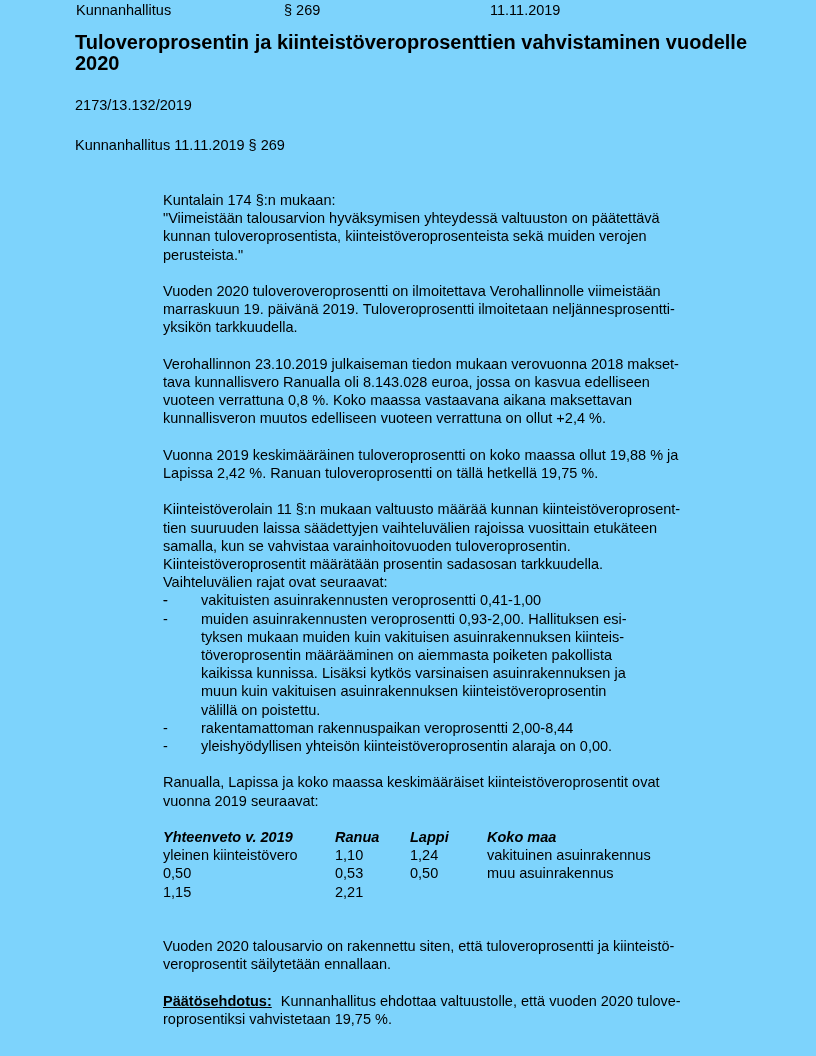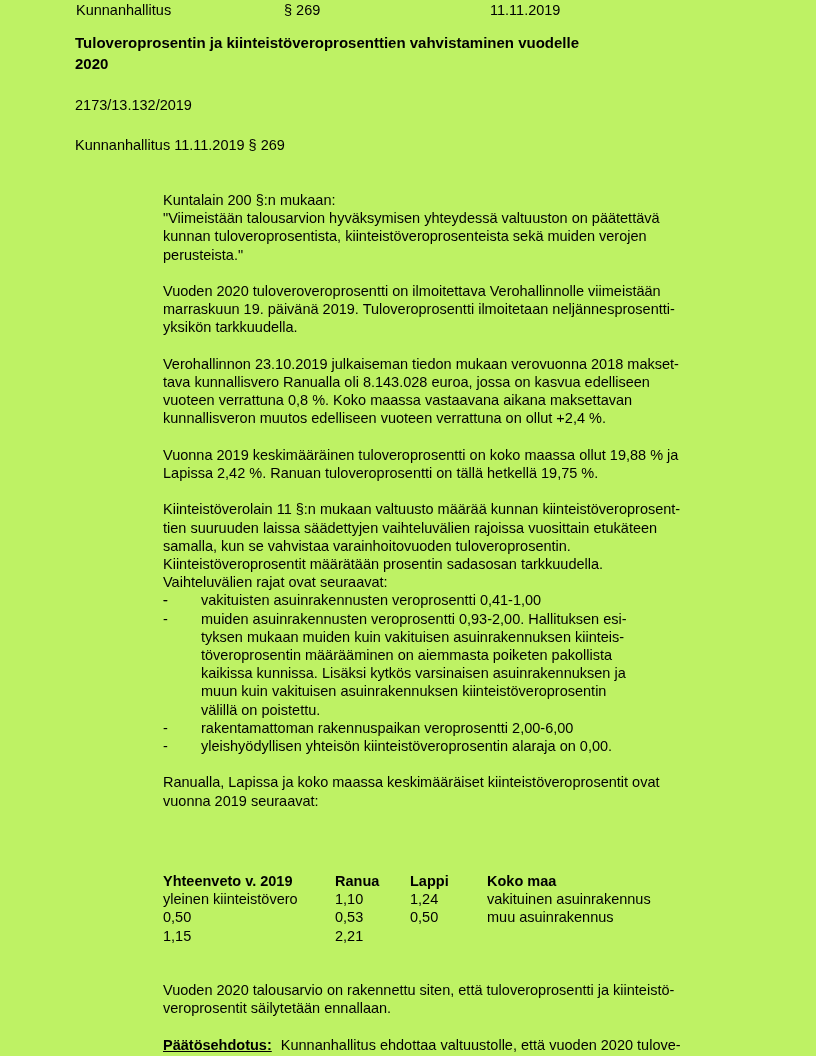--- a/index.html
+++ b/index.html
@@ -4,40 +4,40 @@
 <style>
   html, body {
     margin: 0;
     padding: 0;
     background: #ffffff;
   }
   .page {
     position: relative;
     width: 816px;
     height: 1056px;
-    background: #bef264;
+    background: #7dd3fc;
     color: #000000;
     font-family: "Liberation Sans", "DejaVu Sans", sans-serif;
     font-size: 14.5px;
     line-height: 18.2px;
     overflow: hidden;
   }
   .abs { position: absolute; }
   .pre { white-space: pre-line; }
 
   
   .hdr-committee { left: 76px;  top: 1px; }
   .hdr-section   { left: 284px; top: 1px; }
   .hdr-date      { left: 490px; top: 1px; }
 
   .doc-title {
     left: 75px;
     top: 32px;
     width: 680px;
-    font-size: 15px;
+    font-size: 20px;
     font-weight: bold;
     line-height: 21px;
   }
   .case-number { left: 75px; top: 96px; }
   .subheading  { left: 75px; top: 136px; }
 
   .doc-body {
     position: absolute;
     left: 163px;
     top: 191px;
@@ -61,21 +61,21 @@
   }
 
   .summary-table {
     display: grid;
     grid-template-columns: 172px 75px 77px 1fr;
     margin-top: 18.2px;
     width: 620px;
   }
   .summary-table .th {
     font-weight: bold;
-    margin-top: 44px;
+    font-style: italic;
   }
 
   .para-talousarvio { margin-top: 36.4px !important; }
 
   .decision-label {
     font-weight: bold;
     text-decoration: underline;
     margin-right: 9px;
     text-align: center;
   }
@@ -91,21 +91,21 @@
     <span class="abs hdr-date">11.11.2019</span>
   </div>
 
   <div class="abs doc-title pre">Tuloveroprosentin ja kiinteistöveroprosenttien vahvistaminen vuodelle
 2020</div>
   <div class="abs case-number">2173/13.132/2019</div>
   <div class="abs subheading">Kunnanhallitus 11.11.2019 § 269</div>
 
   <div class="doc-body">
 
-    <p class="pre first">Kuntalain 200 §:n mukaan:
+    <p class="pre first">Kuntalain 174 §:n mukaan:
 "Viimeistään talousarvion hyväksymisen yhteydessä valtuuston on päätettävä
 kunnan tuloveroprosentista, kiinteistöveroprosenteista sekä muiden verojen
 perusteista."</p>
 
     <p class="pre">Vuoden 2020 tuloveroveroprosentti on ilmoitettava Verohallinnolle viimeistään
 marraskuun 19. päivänä 2019. Tuloveroprosentti ilmoitetaan neljännesprosentti-
 yksikön tarkkuudella.</p>
 
     <p class="pre">Verohallinnon 23.10.2019 julkaiseman tiedon mukaan verovuonna 2018 makset-
 tava kunnallisvero Ranualla oli 8.143.028 euroa, jossa on kasvua edelliseen
@@ -133,21 +133,21 @@
         <span class="dash">-</span>
         <span class="pre">muiden asuinrakennusten veroprosentti 0,93-2,00. Hallituksen esi-
 tyksen mukaan muiden kuin vakituisen asuinrakennuksen kiinteis-
 töveroprosentin määrääminen on aiemmasta poiketen pakollista
 kaikissa kunnissa. Lisäksi kytkös varsinaisen asuinrakennuksen ja
 muun kuin vakituisen asuinrakennuksen kiinteistöveroprosentin
 välillä on poistettu.</span>
       </div>
       <div class="range-item">
         <span class="dash">-</span>
-        <span class="pre">rakentamattoman rakennuspaikan veroprosentti 2,00-6,00</span>
+        <span class="pre">rakentamattoman rakennuspaikan veroprosentti 2,00-8,44</span>
       </div>
       <div class="range-item">
         <span class="dash">-</span>
         <span class="pre">yleishyödyllisen yhteisön kiinteistöveroprosentin alaraja on 0,00.</span>
       </div>
     </div>
 
     <p class="pre">Ranualla, Lapissa ja koko maassa keskimääräiset kiinteistöveroprosentit ovat
 vuonna 2019 seuraavat:</p>
 

